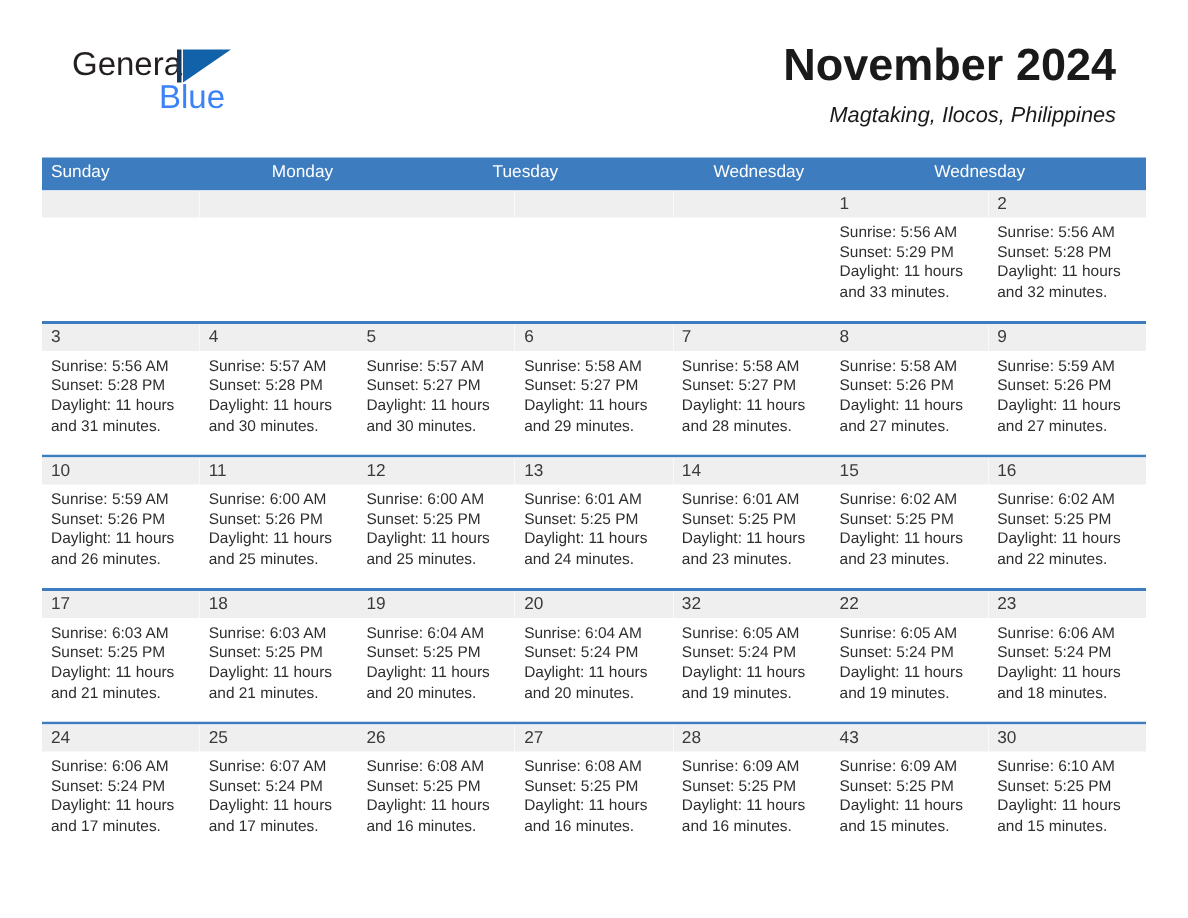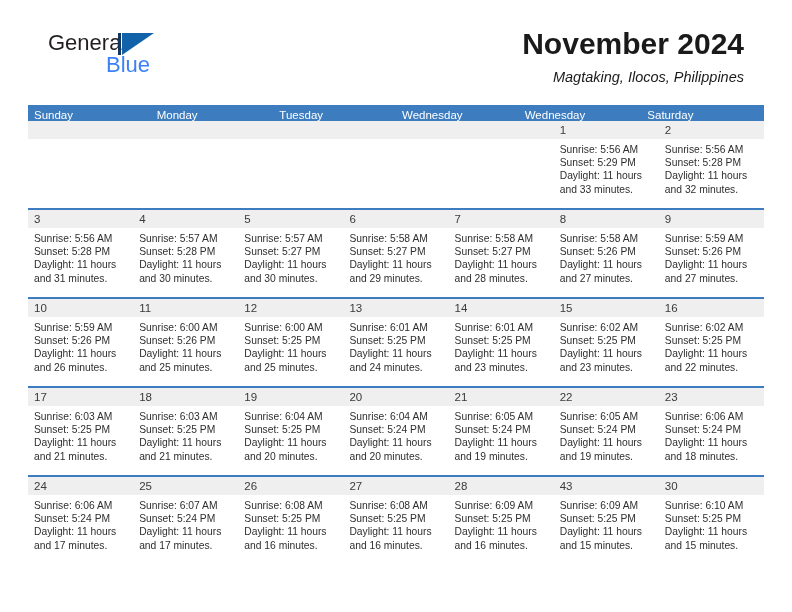--- a/index.html
+++ b/index.html
@@ -94,21 +94,21 @@
   
   .calendar {
     position: absolute;
     left: 28px;
     top: 105px;
     width: 736px;
   }
   .weekday-row {
     display: flex;
     background: #3c7cbf;
-    height: 16px;
+    height: 22px;
   }
   .weekday {
     flex: 1 1 0;
     font-size: 11.5px;
     color: #ffffff;
     line-height: 21px;
     padding-left: 6px;
     box-sizing: border-box;
     white-space: nowrap;
   }
@@ -170,21 +170,20 @@
   </div>
 
   <div class="calendar">
 
     <div class="weekday-row">
       <div class="weekday">Sunday</div>
       <div class="weekday">Monday</div>
       <div class="weekday">Tuesday</div>
       <div class="weekday">Wednesday</div>
       <div class="weekday">Wednesday</div>
-      <div class="weekday">Saturday</div>
     </div>
 
     <div id="weeks-container">
         <div class="week">
           <div class="day empty">
             <div class="day-num"></div>
           </div>
           <div class="day empty">
             <div class="day-num"></div>
           </div>
@@ -377,21 +376,21 @@
           <div class="day">
             <div class="day-num">20</div>
             <div class="day-info">
               <div>Sunrise: 6:04 AM</div>
               <div>Sunset: 5:24 PM</div>
               <div>Daylight: 11 hours</div>
               <div>and 20 minutes.</div>
             </div>
           </div>
           <div class="day">
-            <div class="day-num">21</div>
+            <div class="day-num">32</div>
             <div class="day-info">
               <div>Sunrise: 6:05 AM</div>
               <div>Sunset: 5:24 PM</div>
               <div>Daylight: 11 hours</div>
               <div>and 19 minutes.</div>
             </div>
           </div>
           <div class="day">
             <div class="day-num">22</div>
             <div class="day-info">

